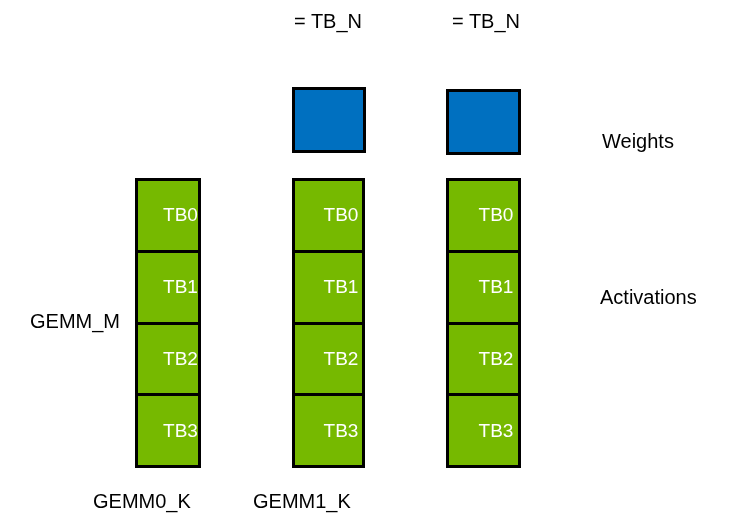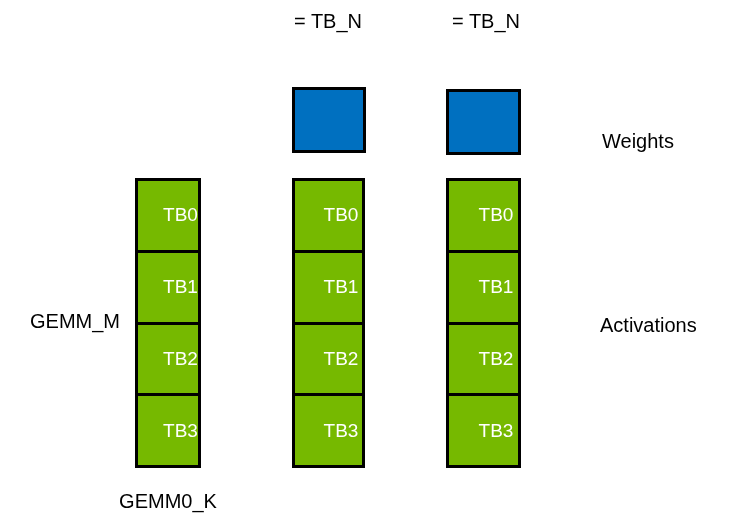--- a/index.html
+++ b/index.html
@@ -52,26 +52,25 @@
     display: flex; align-items: center; justify-content: center;
     color: var(--cell_text, #fff);
     font-size: 19px;
     border-top: 3px solid var(--border, #000);
     padding-left: 25px;
   }
   .tb-cell:first-child { border-top: none; }
 
   #gemm-m-label   { left: 18px;  top: 310px; margin-left: 12px; }
   #weights-label  { left: 602px; top: 110px; margin-top: 20px; }
-  #activations-label { left: 600px; top: 314px; }
+  #activations-label { left: 600px; top: 286px; }
 
   .bottom-label {
     position: absolute;
     top: 490px; width: 150px;
-    text-align: center;
     font-size: 20px;
     color: var(--text, #000);
   }
   #bottom-label-0 { left: 93px; }
   #bottom-label-1 { left: 253px; }
 </style>
 </head>
 <body>
 
 <div class="canvas">
@@ -103,14 +102,15 @@
     <div class="tb-cell">TB1</div>
     <div class="tb-cell">TB2</div>
     <div class="tb-cell">TB3</div>
   </div>
 
   <div class="lbl" id="gemm-m-label">GEMM_M</div>
   <div class="lbl" id="weights-label">Weights</div>
   <div class="lbl" id="activations-label">Activations</div>
 
   <div class="bottom-label" id="bottom-label-0">GEMM0_K</div>
+  <div class="bottom-label" id="bottom-label-1">GEMM1_K</div>
 
 </div>
 
 </body></html>

